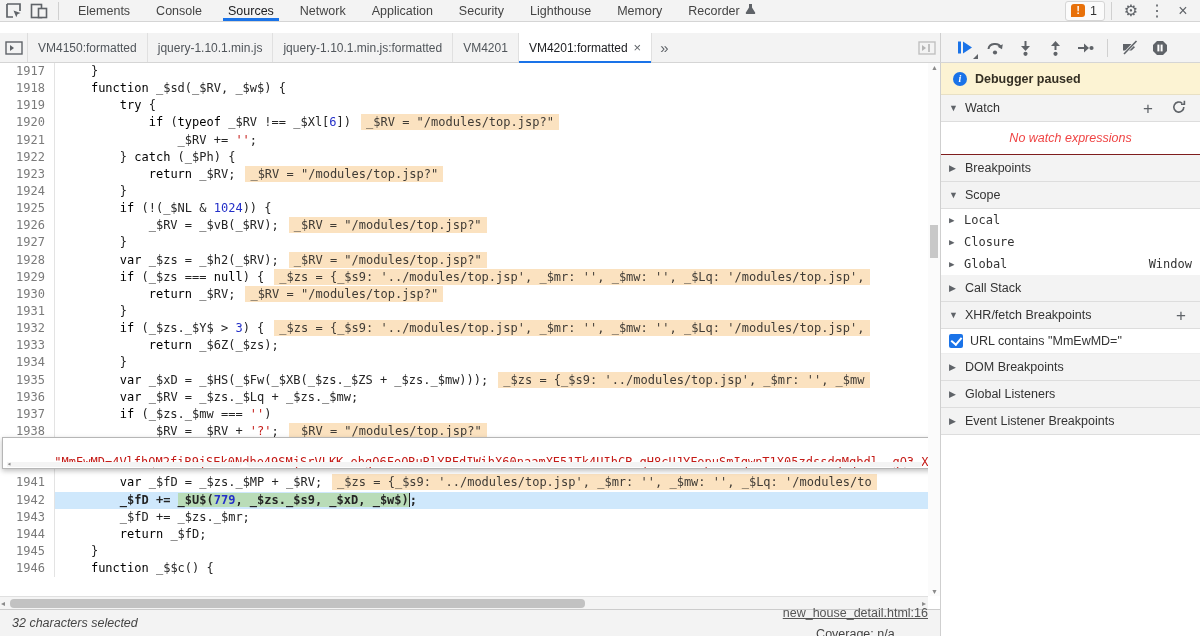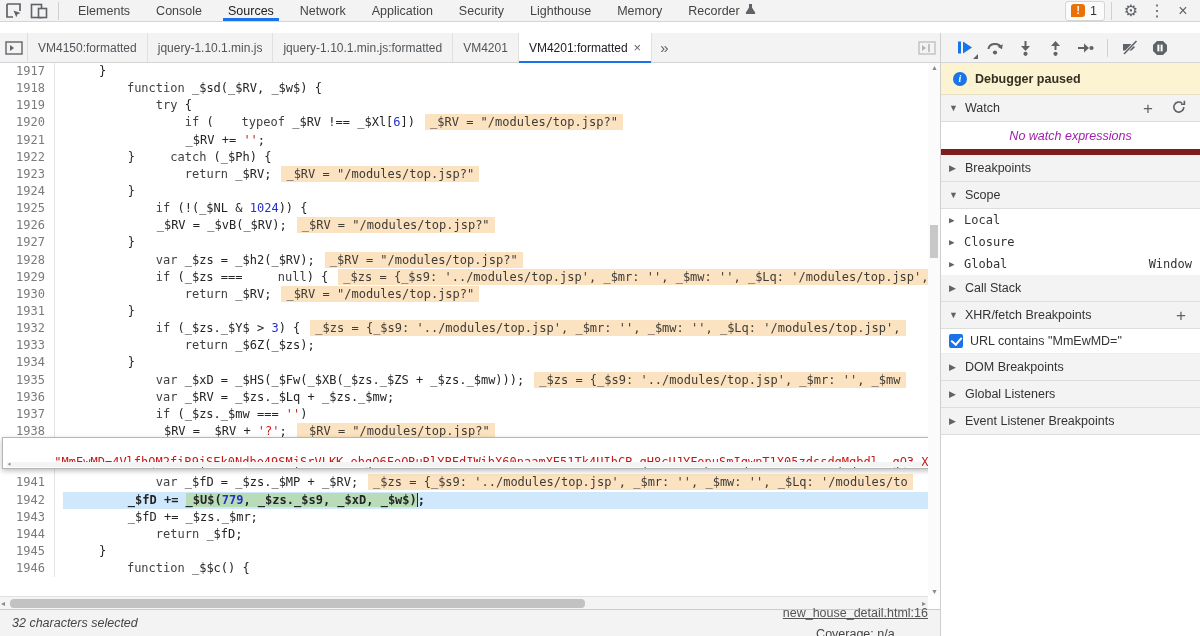--- a/index.html
+++ b/index.html
@@ -43,26 +43,26 @@
   .panel-ic { width:26px; display:flex; align-items:center; justify-content:center; }
 
   .debug-toolbar { width:260px; height:30px; background:#f3f3f3; border-bottom:1px solid #d5d5d5;
     border-left:1px solid #cfcfcf; display:flex; align-items:center; padding-left:10px; gap:2px; }
   .dbg-btn { width:28px; height:24px; display:flex; align-items:center; justify-content:center;
     cursor:pointer; position:relative; flex:none; }
 
   
   .editor { position:absolute; left:0; top:63px; width:928px; height:533px; overflow:hidden;
     font-family:"DejaVu Sans Mono","Liberation Mono",monospace; font-size:12px; background:#fff; }
-  .row { display:flex; height:17.15px; line-height:17px;gap:8px; }
+  .row { display:flex; height:17.15px; line-height:17px; }
   .gut { flex:none; width:55px; text-align:right; padding-right:9px; color:#7a7a7a;
     background:#fff; border-right:1px solid #e3e3e3; cursor:pointer; }
   .code { flex:1; white-space:pre; padding-left:7px; color:#242424; overflow:hidden; }
   .row.paused .code { background:#cfe8fc;font-weight:bold; }
-  .tok-k { color:#404040;margin-left:28px; }
+  .tok-k { color:#000000; }
   .tok-n { color:#2430c8; }
   .tok-s { color:#c41a16; }
   .tok-h { background:#fbe2c0; color:#3f3b35; margin-left:10px; padding:1px 5px; }
   .sel { background:#b9dcb8; }
   .caret { display:inline-block; width:0; border-left:1px solid #222; height:14px; vertical-align:text-bottom; }
 
   
   .tooltip { position:absolute; left:2px; top:374px; width:931px; height:32px; background:#fff;
     border:1px solid #b6b6b6; box-shadow:0 2px 5px rgba(0,0,0,.25); z-index:6; padding:3px 6px 8px 8px;
     color:#c41a16; white-space:pre; overflow:hidden; font-size:12px; }
@@ -93,21 +93,21 @@
   .sb-banner { height:32px; background:#fcf3d3; display:flex; align-items:center; gap:8px;
     padding-left:12px; font-weight:bold; color:#342f23; border-bottom:1px solid #e8e0c4; }
   .info-ic { width:14px; height:14px; border-radius:50%; background:#1a73e8; color:#fff; font-size:10px;
     font-weight:bold; display:flex; align-items:center; justify-content:center; font-family:"Liberation Serif",serif; font-style:italic; }
   .sb-header { height:27px; background:#f3f3f3; border-bottom:1px solid #ddd; display:flex;
     align-items:center; gap:7px; padding:0 8px; cursor:pointer; }
   .sb-header .tri, .sb-scope .tri { font-size:9px; color:#5f6368; width:9px; flex:none; }
   .sb-header .spacer { flex:1; }
   .sb-act { color:#5f6368; font-size:17px; line-height:1; padding:0 6px; cursor:pointer; }
   .sb-empty { height:33px; display:flex; align-items:center; justify-content:center;
-    font-style:italic; color:#a21caf; border-bottom:6px solid #7f1d1d; }
+    font-style:italic; color:#ef4444; border-bottom:1px solid #7f1d1d; }
   .sb-scope { height:22px; display:flex; align-items:center; gap:6px; padding:0 8px;
     font-family:"DejaVu Sans Mono","Liberation Mono",monospace; font-size:12px; cursor:pointer; }
   .sb-scope .val { margin-left:auto; }
   .sb-check { height:25px; display:flex; align-items:center; gap:7px; padding:0 8px;
     border-bottom:1px solid #eee; }
   .cbox { width:14px; height:14px; background:#1a73e8; border-radius:2px; position:relative;
     flex:none; cursor:pointer; }
   .cbox::after { content:""; position:absolute; left:3.5px; top:1px; width:5px; height:8px;
     border:solid #fff; border-width:0 2px 2px 0; transform:rotate(40deg); }
 </style>

